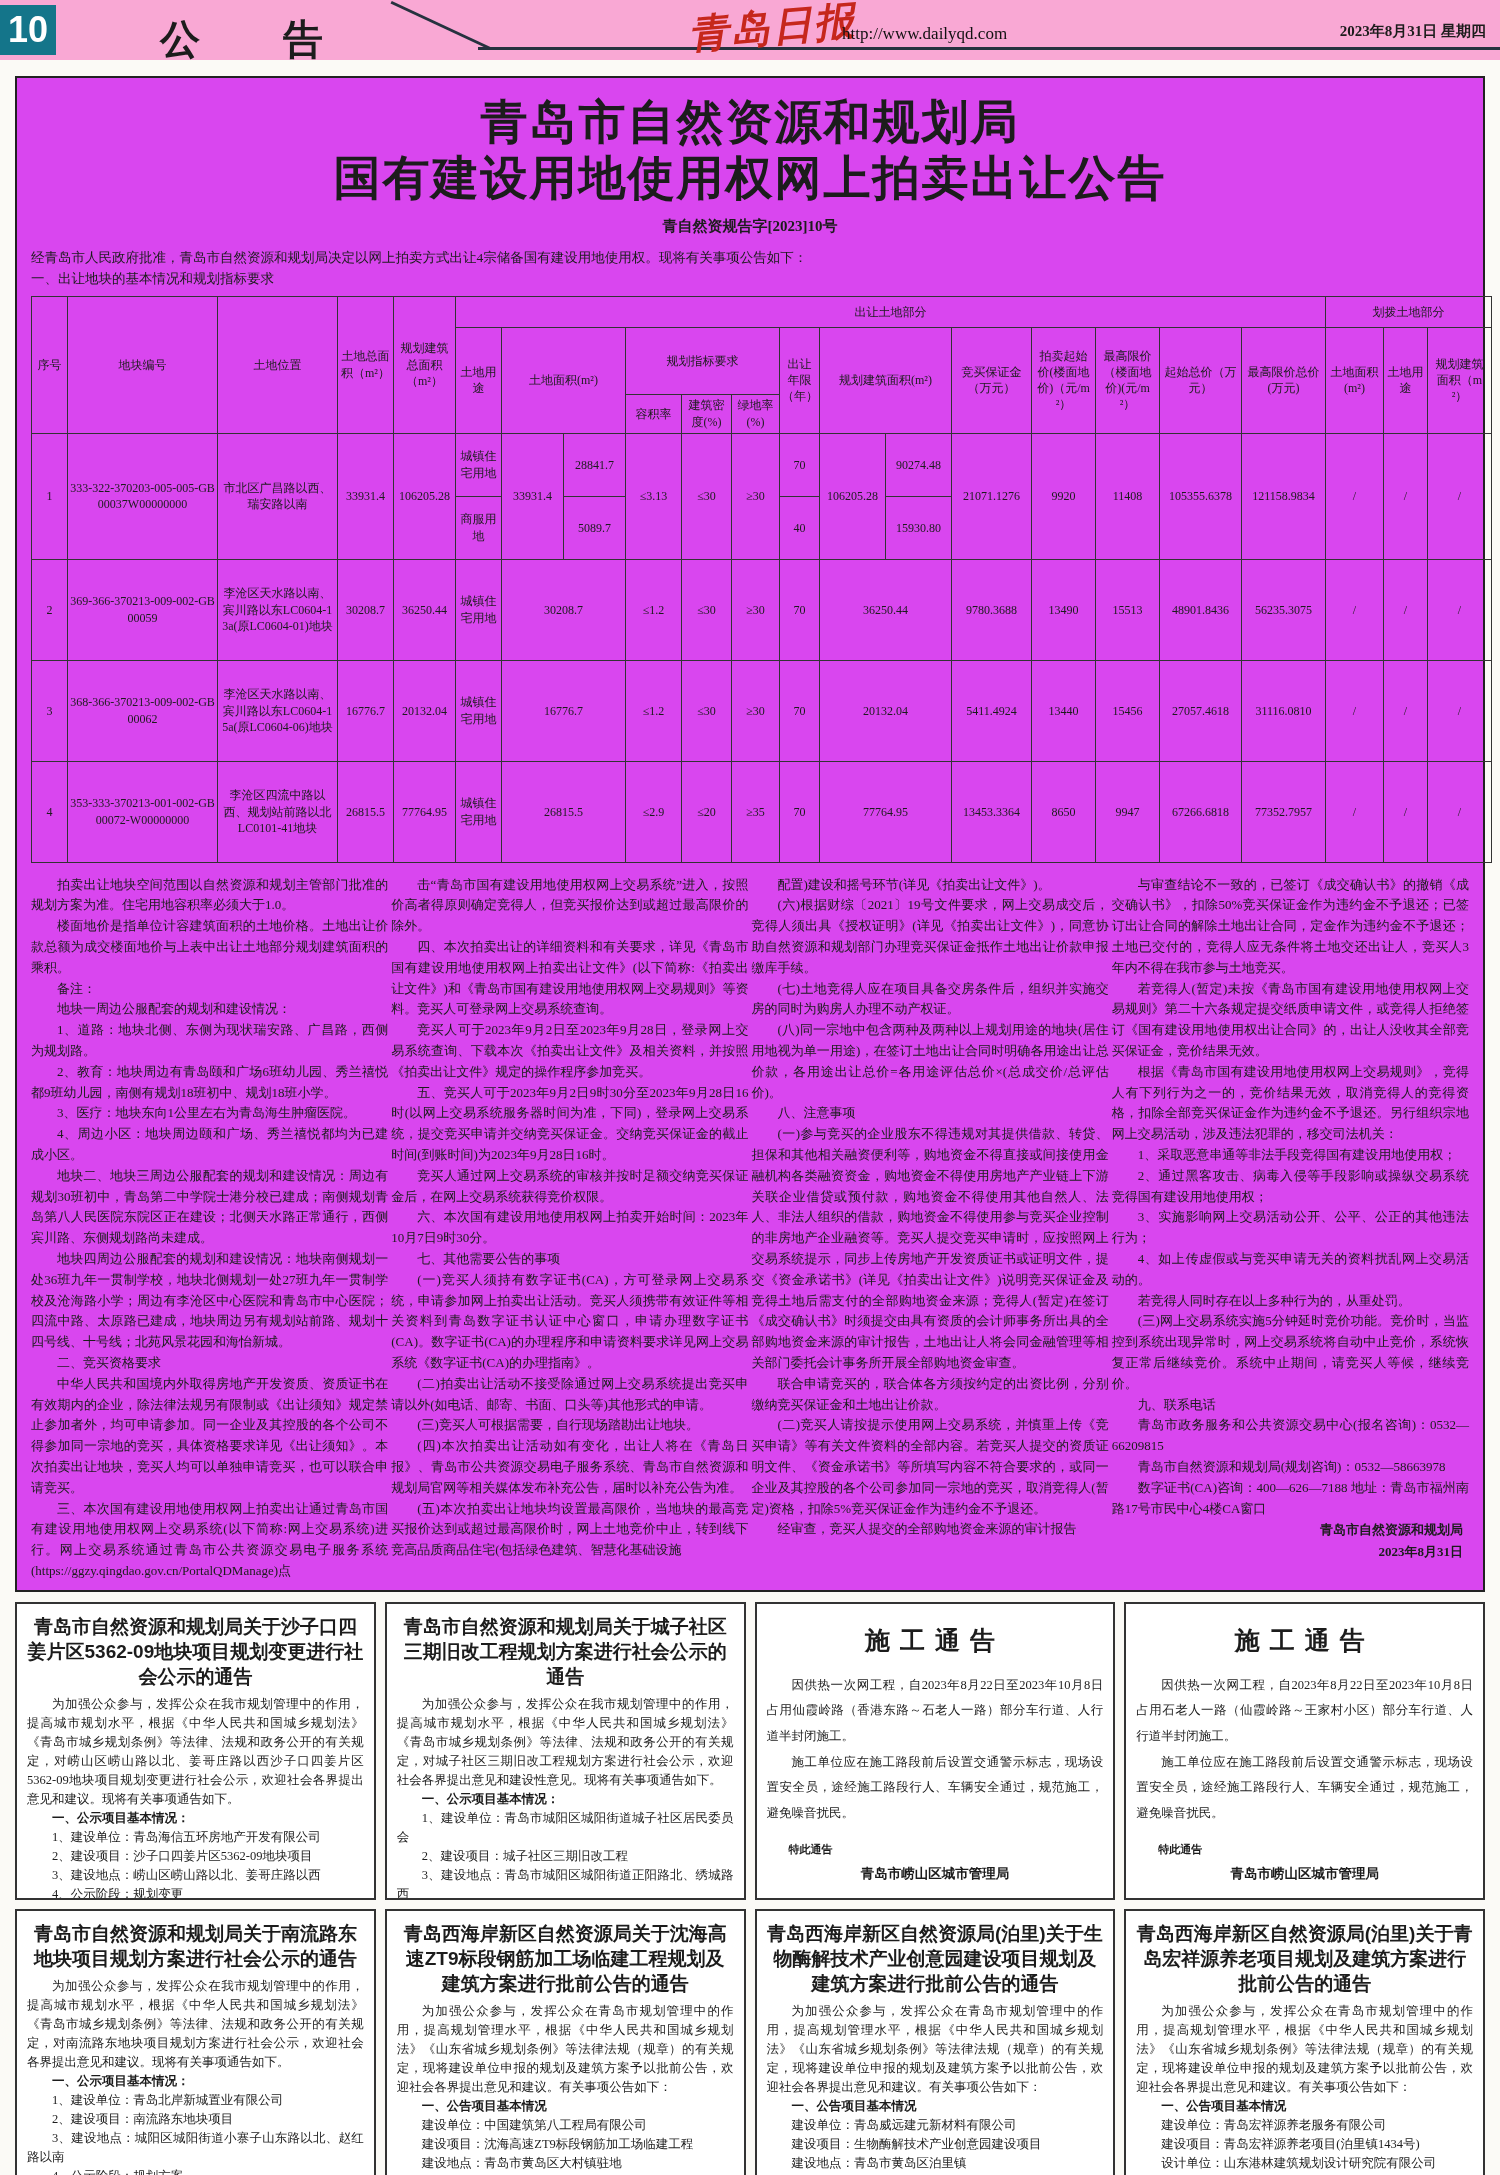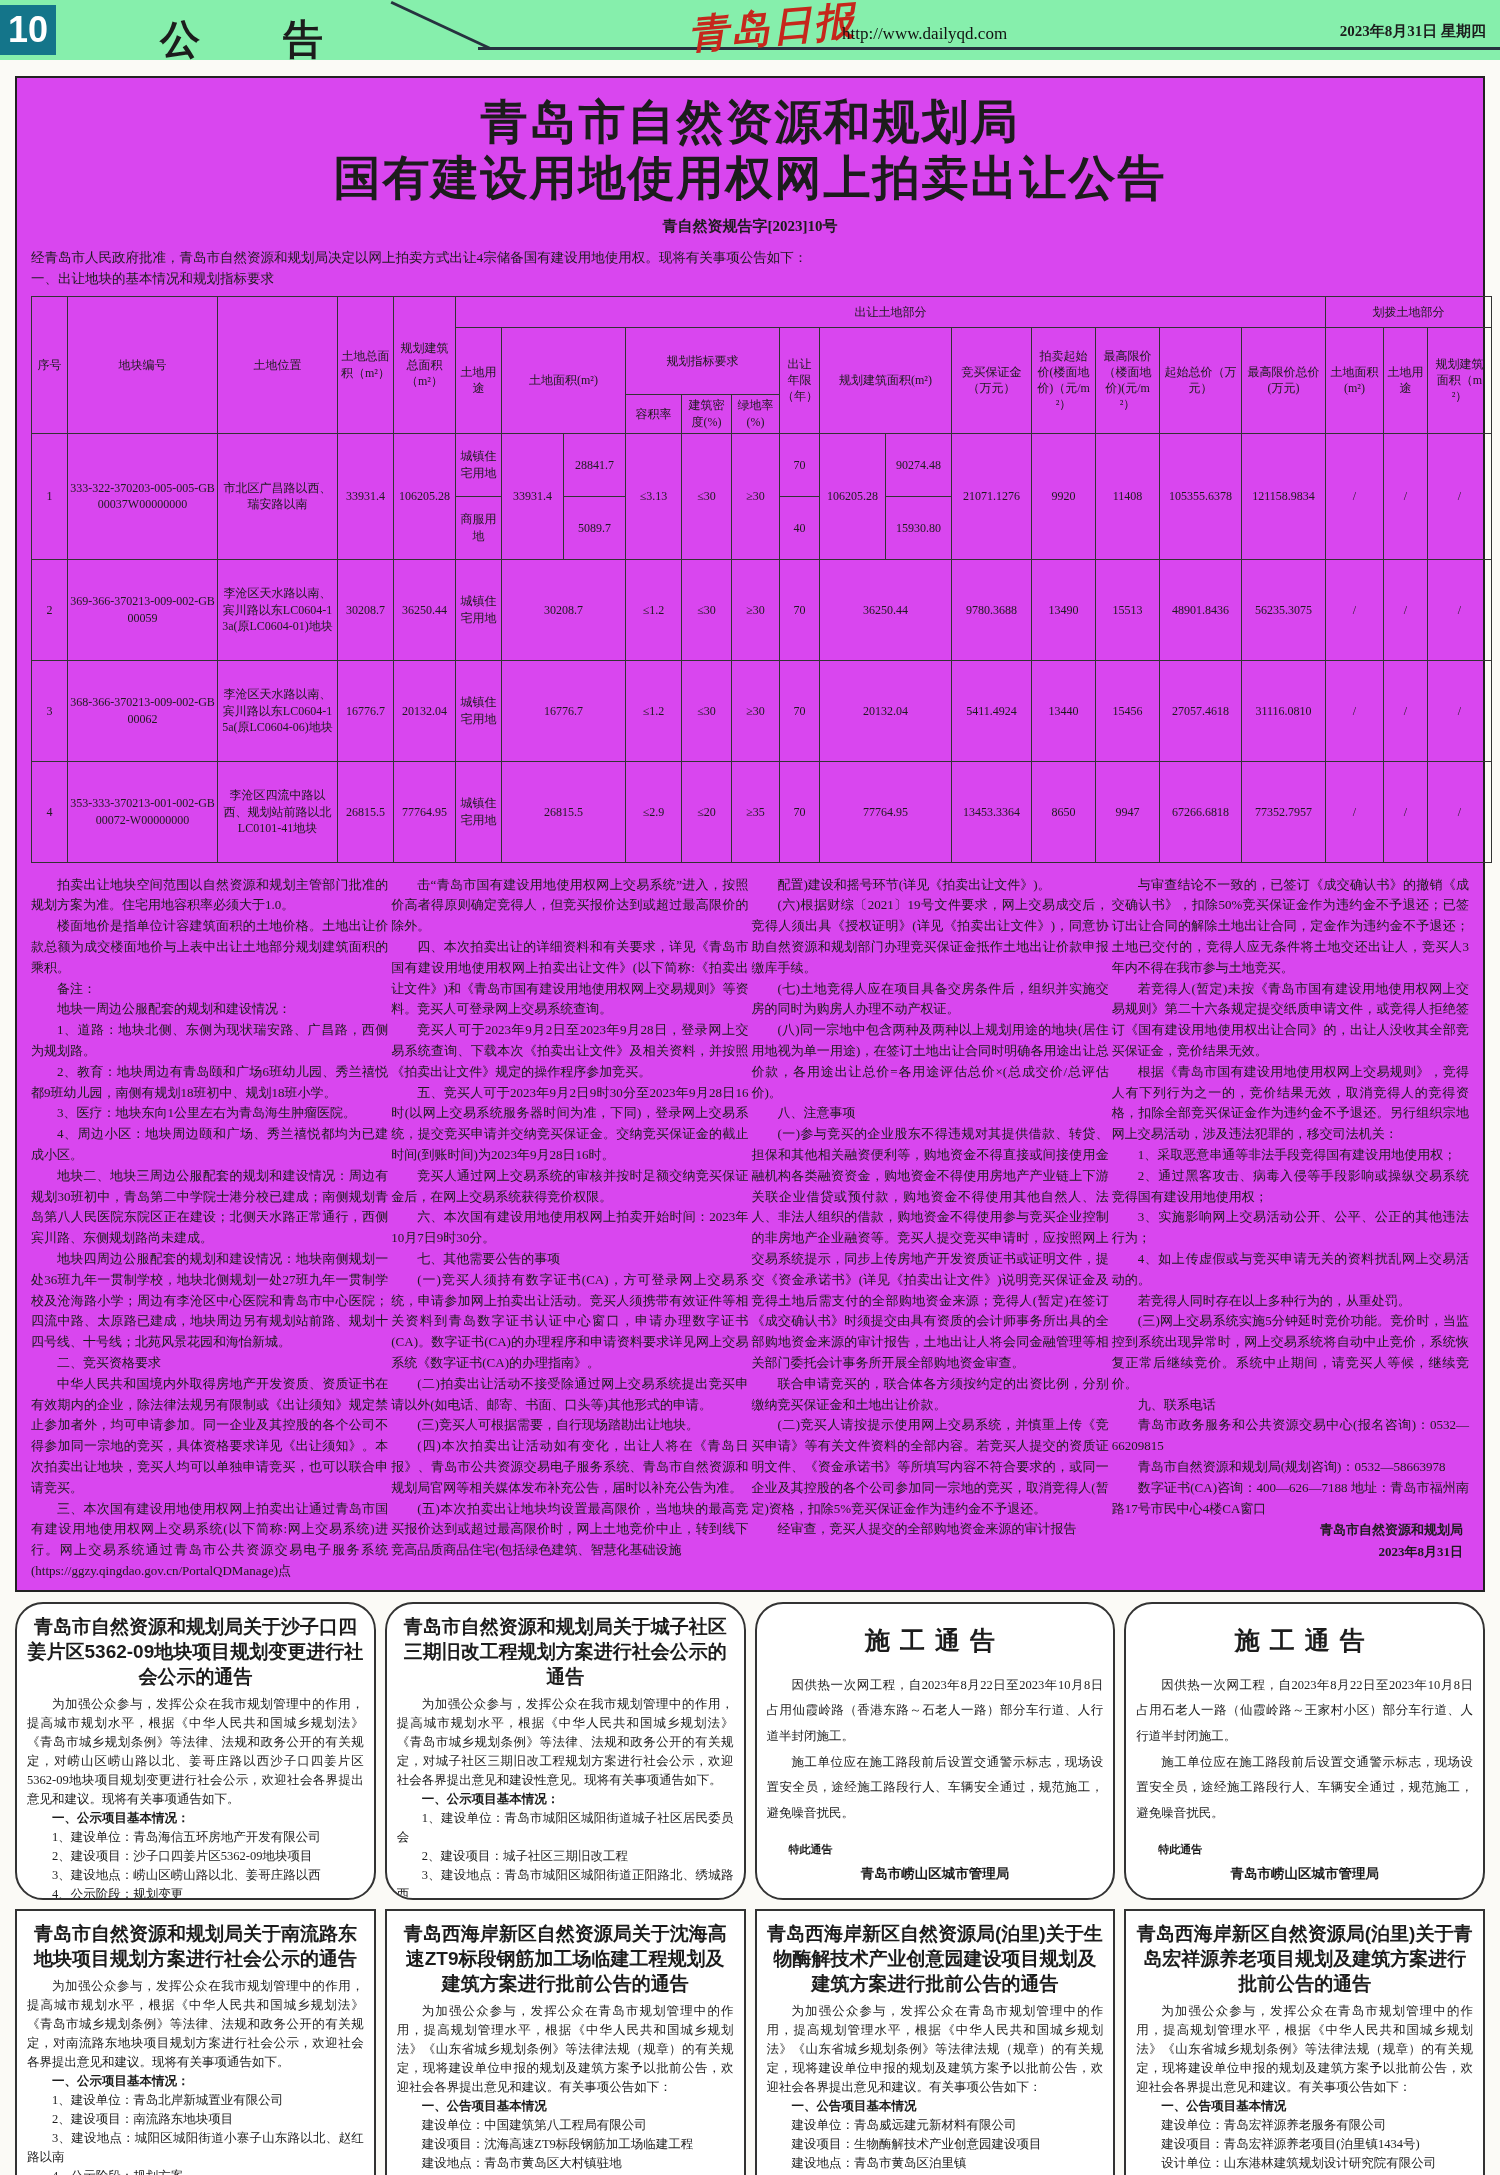--- a/index.html
+++ b/index.html
@@ -2,21 +2,21 @@
 <html><head>
 <meta charset="utf-8">
 <style>
   html,body{margin:0;padding:0;}
   body{
     width:1500px;height:2175px;background:#fbfaf6;color:#1c1c1c;
     font-family:"Liberation Serif","DejaVu Serif",serif;
     position:relative;overflow:hidden;
   }
   
-  .header{position:relative;height:60px;background:#86efac;}
+  .header{position:relative;height:60px;background:#f9a8d4;}
   .pagenum{
     position:absolute;left:0;top:5px;width:56px;height:50px;background:#14758a;color:#fff;
     display:flex;align-items:center;justify-content:center;
     font:bold 36px "Liberation Sans","DejaVu Sans",sans-serif;
   }
   .gonggao{
     position:absolute;left:160px;top:12px;font-size:40px;font-weight:bold;
     letter-spacing:36px;font-family:"Liberation Sans","DejaVu Sans",sans-serif;
   }
   .diag{position:absolute;left:386px;top:24px;width:110px;height:3px;background:#26323f;transform:rotate(25deg);}
@@ -61,21 +61,21 @@
   .col p{margin:0;text-indent:2em;}
   .col p.hd{font-weight:normal;}
   .sign-right{text-align:right;font-weight:bold;font-size:13px;padding-right:6px;line-height:1.7;}
 
   
   .bottom-grid{display:grid;grid-template-columns:repeat(4,1fr);gap:9px;margin:0 15px;}
   .nbox{
     border:2px solid #333;background:#fff;padding:8px 10px;box-sizing:border-box;
     display:flex;flex-direction:column;overflow:hidden;
   }
-  .nbox.r1{height:298px;border-radius:28px;}
+  .nbox.r1{height:298px;}
   .nbox.r2{height:520px;}
   .nbox h3{
     margin:2px 0 6px;text-align:center;font-weight:900;font-size:19px;line-height:1.32;
     font-family:"Liberation Sans","DejaVu Sans",sans-serif;
   }
   .nbody p{margin:0;font-size:12.5px;line-height:1.52;text-indent:2em;text-align:justify;}
   .nbody p.hd{font-weight:bold;}
   .construction h3{font-size:25px;letter-spacing:10px;margin:12px 0 16px;}
   .construction .nbody p{line-height:2.05;}
   .teci{font-weight:bold;text-indent:2em;font-size:11px;margin-top:16px;}

